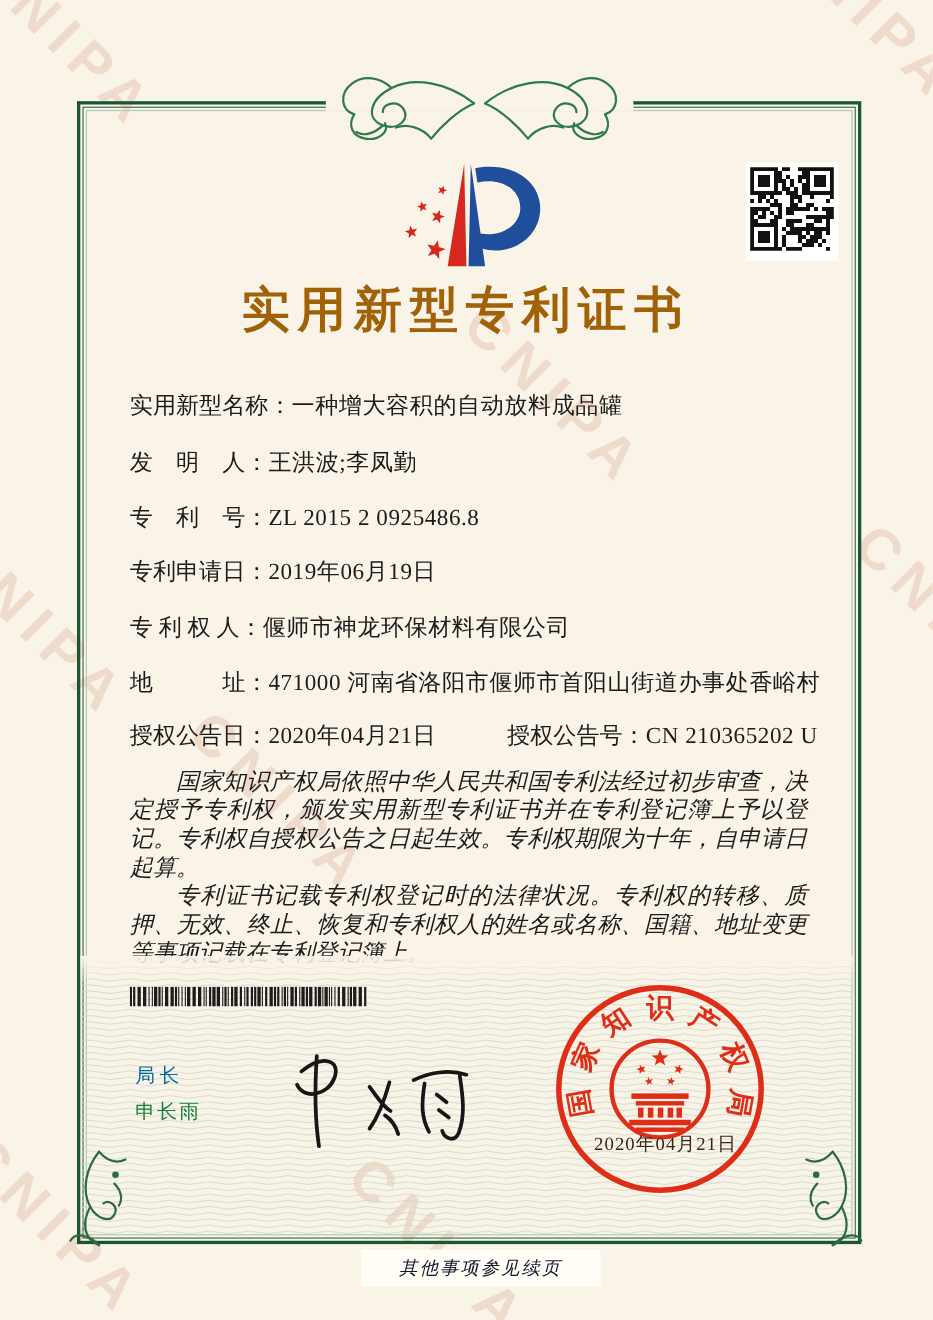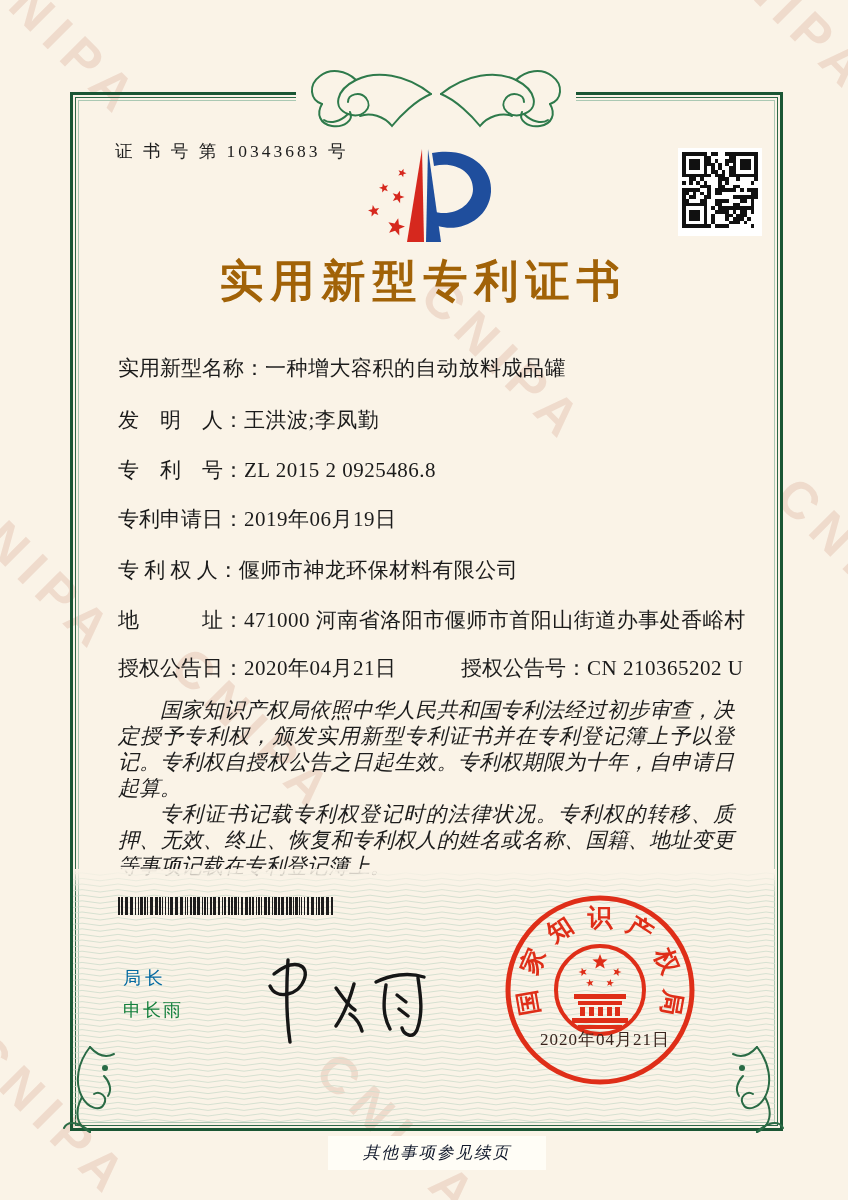--- a/index.html
+++ b/index.html
@@ -81,21 +81,20 @@
     </g>
     <g stroke="#2e7a4b" fill="none" stroke-width="2" stroke-linecap="round" transform="translate(280,0) scale(-1,1)">
       <path d="M135,36 C110,16 80,12 60,22 C40,32 36,50 52,56 C66,61 78,50 70,40 C64,33 52,36 52,44"></path>
       <path d="M60,22 C50,12 34,10 24,18 C12,27 14,42 26,46"></path>
       <path d="M135,36 C120,42 104,58 96,68 C88,58 74,54 64,58"></path>
       <path d="M26,46 C20,56 24,66 36,68 C48,70 58,62 54,54"></path>
       <path d="M52,56 C44,64 34,66 28,62"></path>
     </g>
   </svg>
 
-  <div class="cert-no">证 书 号 第 10343683 号</div>
 
   <svg class="logo" width="140" height="112" viewBox="0 0 140 112">
     <polygon points="66,9 68,102 51,102" fill="#d6281e"></polygon>
     <polygon points="72,9 85,102 70,102" fill="#1f4e9d"></polygon>
     <path d="M76,13 C112,6 137,27 135,52 C133,79 105,93 82,86 C73,83 71,77 76,71
              C96,78 117,66 117,49 C117,31 98,21 78,26 Z" fill="#1f4e9d"></path>
     <g id="logo-stars" fill="#d6281e">
         <polygon points="47.5,28.8 47.6,31.9 50.5,33.2 47.5,34.2 47.2,37.3 45.4,34.8 42.3,35.5 44.1,32.9 42.5,30.2 45.5,31.2"></polygon>
         <polygon points="26.8,43.2 28.8,46.0 32.2,45.3 30.1,48.1 31.8,51.2 28.5,50.0 26.2,52.6 26.2,49.1 23.0,47.7 26.4,46.7"></polygon>
         <polygon points="43.9,50.8 44.2,55.4 48.5,56.9 44.2,58.6 44.1,63.2 41.2,59.6 36.8,60.9 39.3,57.0 36.7,53.3 41.1,54.4"></polygon>

